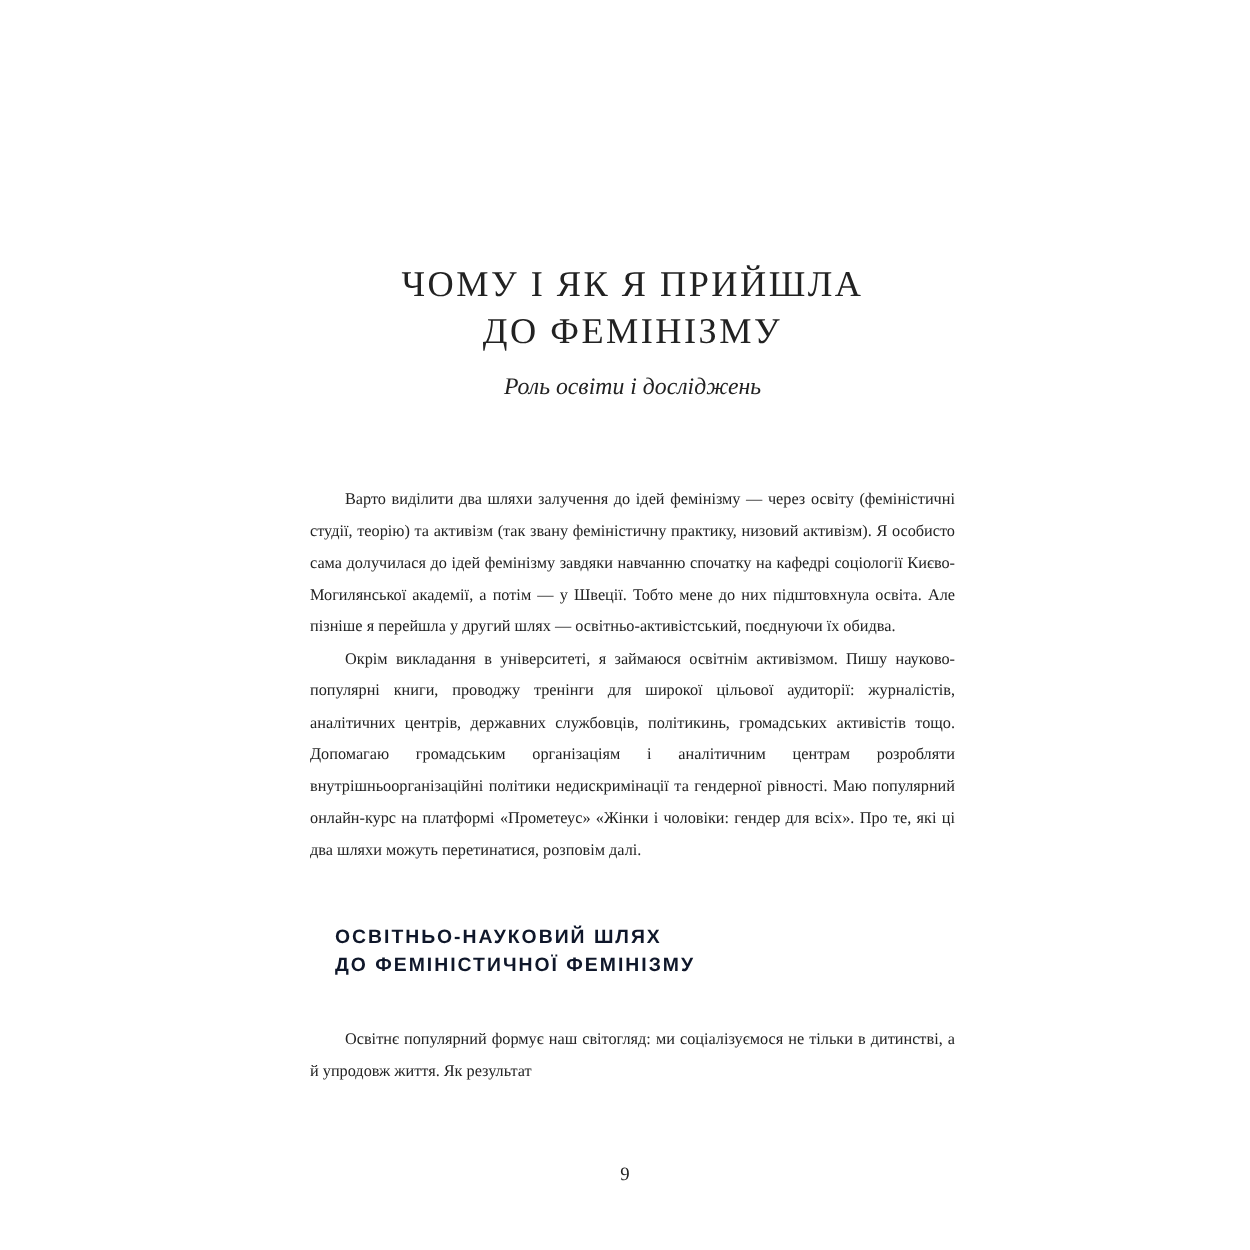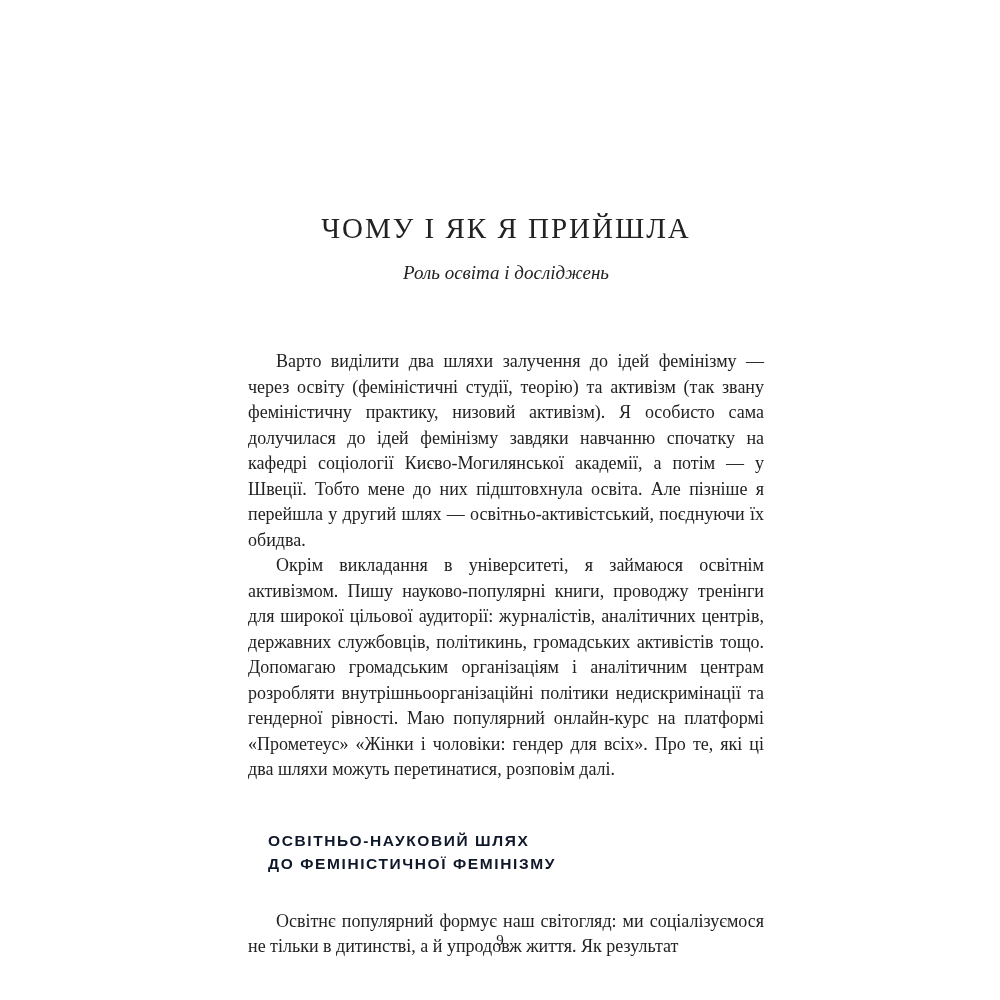--- a/index.html
+++ b/index.html
@@ -35,21 +35,21 @@
   .chapter-subtitle {
     text-align: center;
     font-style: italic;
     font-size: 19px;
     line-height: 24px;
     color: #222222;
     margin: 0 0 64px 0;
   }
   .body-text p {
     margin: 0;
-    font-size: 18px;
+    font-size: 13px;
     line-height: 25.5px;
     text-align: justify;
     text-indent: 28px;
     color: #222222;
   }
   .section-heading {
     margin: 46px 0 34px 20px;
     font-family: "Liberation Sans", "DejaVu Sans", sans-serif;
     font-weight: 700;
     font-size: 15.5px;
@@ -69,23 +69,24 @@
   }
 </style>
 </head>
 <body>
 
 <div class="page">
   <div class="content">
 
     <h1 class="chapter-title">
       <span>ЧОМУ І ЯК Я ПРИЙШЛА</span><br>
+      <span>ДО ФЕМІНІЗМУ</span>
     </h1>
 
-    <div class="chapter-subtitle">Роль освіта і досліджень</div>
+    <div class="chapter-subtitle">Роль освіти і досліджень</div>
 
     <div class="body-text">
       <p>Варто виділити два шляхи залучення до ідей фемінізму — через освіту (феміністичні студії, теорію) та активізм (так звану феміністичну практику, низовий активізм). Я особисто сама долучилася до ідей фемінізму завдяки навчанню спочатку на кафедрі соціології Києво-Могилянської академії, а потім — у Швеції. Тобто мене до них підштовхнула освіта. Але пізніше я перейшла у другий шлях — освітньо-активістський, поєднуючи їх обидва.</p>
       <p>Окрім викладання в університеті, я займаюся освітнім активізмом. Пишу науково-популярні книги, проводжу тренінги для широкої цільової аудиторії: журналістів, аналітичних центрів, державних службовців, політикинь, громадських активістів тощо. Допомагаю громадським організаціям і аналітичним центрам розробляти внутрішньоорганізаційні політики недискримінації та гендерної рівності. Маю популярний онлайн-курс на платформі «Прометеус» «Жінки і чоловіки: гендер для всіх». Про те, які ці два шляхи можуть перетинатися, розповім далі.</p>
     </div>
 
     <h2 class="section-heading">
       <span>ОСВІТНЬО-НАУКОВИЙ ШЛЯХ</span><br>
       <span>ДО ФЕМІНІСТИЧНОЇ ФЕМІНІЗМУ</span>
     </h2>

